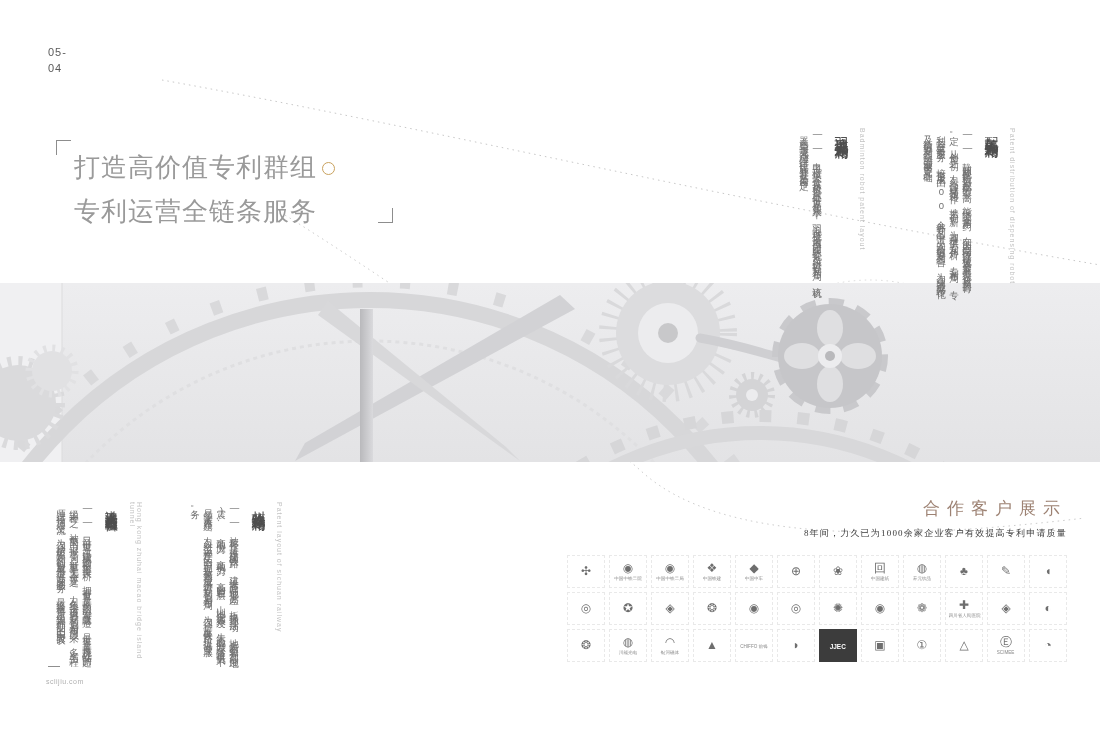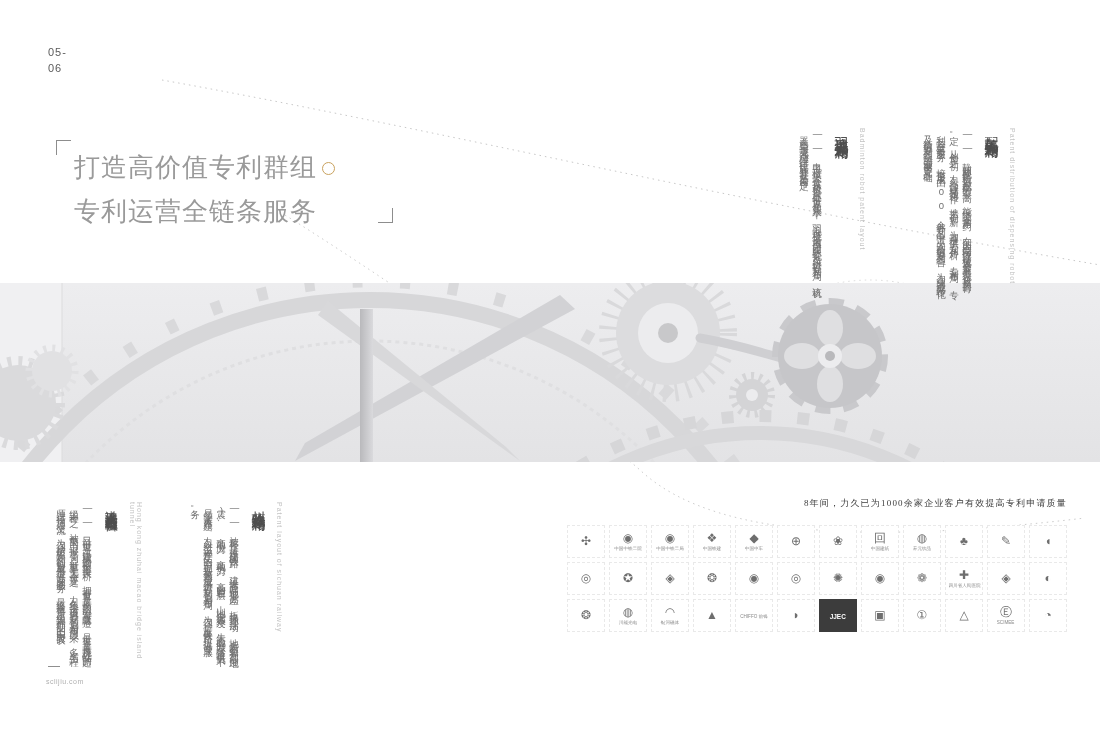--- a/index.html
+++ b/index.html
@@ -38,21 +38,21 @@
   
   .band{position:absolute;left:0;top:283px;width:1100px;height:179px;}
 
   
   .dots{position:absolute;left:0;top:0;width:1100px;height:733px;pointer-events:none;}
 
   
   .clients{position:absolute;top:497px;right:33px;width:502px;text-align:right;}
   .clients-title{font-family:"Liberation Serif","DejaVu Serif",serif;font-size:17px;
                  letter-spacing:7px;color:#9d8273;}
-  .clients-sub{font-size:9px;color:#3d3d3d;letter-spacing:1.2px;
+  .clients-sub{font-size:9px;color:#3d3d3d;letter-spacing:1.2px;margin-top:7px;
                font-family:"Liberation Serif","DejaVu Serif",serif;}
   .logo-grid{margin-top:15px;display:grid;grid-template-columns:repeat(12,38px);
              grid-auto-rows:33px;gap:4px;justify-content:end;}
   .logo-tile{background:#fff;border:1px dashed #e9e9e9;display:flex;flex-direction:column;
              align-items:center;justify-content:center;overflow:hidden;}
   .logo-tile .lg{font-size:12px;line-height:1.05;color:#6e6e6e;}
   .logo-tile .ll{font-size:5px;color:#8a8a8a;white-space:nowrap;transform:scale(.92);margin-top:1px;}
   .logo-tile.dark{background:#3c3c3c;border-color:#3c3c3c;}
   .logo-tile.dark .lg,.logo-tile.dark .ll{color:#fff;font-weight:bold;font-size:7px;}
 
@@ -118,21 +118,21 @@
   <circle cx="752" cy="112" r="16" fill="#d4d4d6"></circle>
   <circle cx="752" cy="112" r="6" fill="#ececee"></circle>
 
   <circle cx="760" cy="480" r="330" fill="none" stroke="#d8d8da" stroke-width="14"></circle>
   <circle cx="760" cy="480" r="347" fill="none" stroke="#d6d6d8" stroke-width="12" stroke-dasharray="12 26"></circle>
   <circle cx="760" cy="500" r="308" fill="none" stroke="#e2e2e4" stroke-width="4"></circle>
 </svg>
 
 <div class="pagenum">
   <div>05-</div>
-  <div>06</div>
+  <div>04</div>
 </div>
 
 <div class="bracket-open"></div>
 <div class="headline" style="color: rgb(154, 154, 154);">
   <div>打造高价值专利群组</div>
   <div>专利运营全链条服务</div>
 </div>
 <div class="accent-circle" style="border-color: rgb(201, 162, 94);"></div>
 <div class="bracket-close"></div>
 
@@ -156,20 +156,21 @@
     <div class="ven">Hong kong zhuhai macao bridge island tunnel</div>
   </div>
   <div class="article">
     <div class="vbody h-bot">——被称作（最难建的铁路），建设者面临地形高差、板块强烈活动(地质断裂和高烈度地震)、高地应力、高地热力、高密卵石层、山地灾害频发、生态脆弱以及隧道供氧不易等诸大难题，力久对该工程产生的自主创新技术和成果进行专利策划与布局，为保护（最美铁路）提供专业服务。</div>
     <div class="vtitle">川藏铁路专利布局</div>
     <div class="ven">Patent layout of sichuan railway</div>
   </div>
 </div>
 
 <div class="clients">
+  <div class="clients-title" style="color: rgb(157, 130, 115);">合作客户展示</div>
   <div class="clients-sub">8年间，力久已为1000余家企业客户有效提高专利申请质量</div>
   <div class="logo-grid">
       <div class="logo-tile">
     <span class="lg">✣</span>
 
   </div>
       <div class="logo-tile">
     <span class="lg">◉</span>
     <span class="ll">中国中铁二院</span>
   </div>

